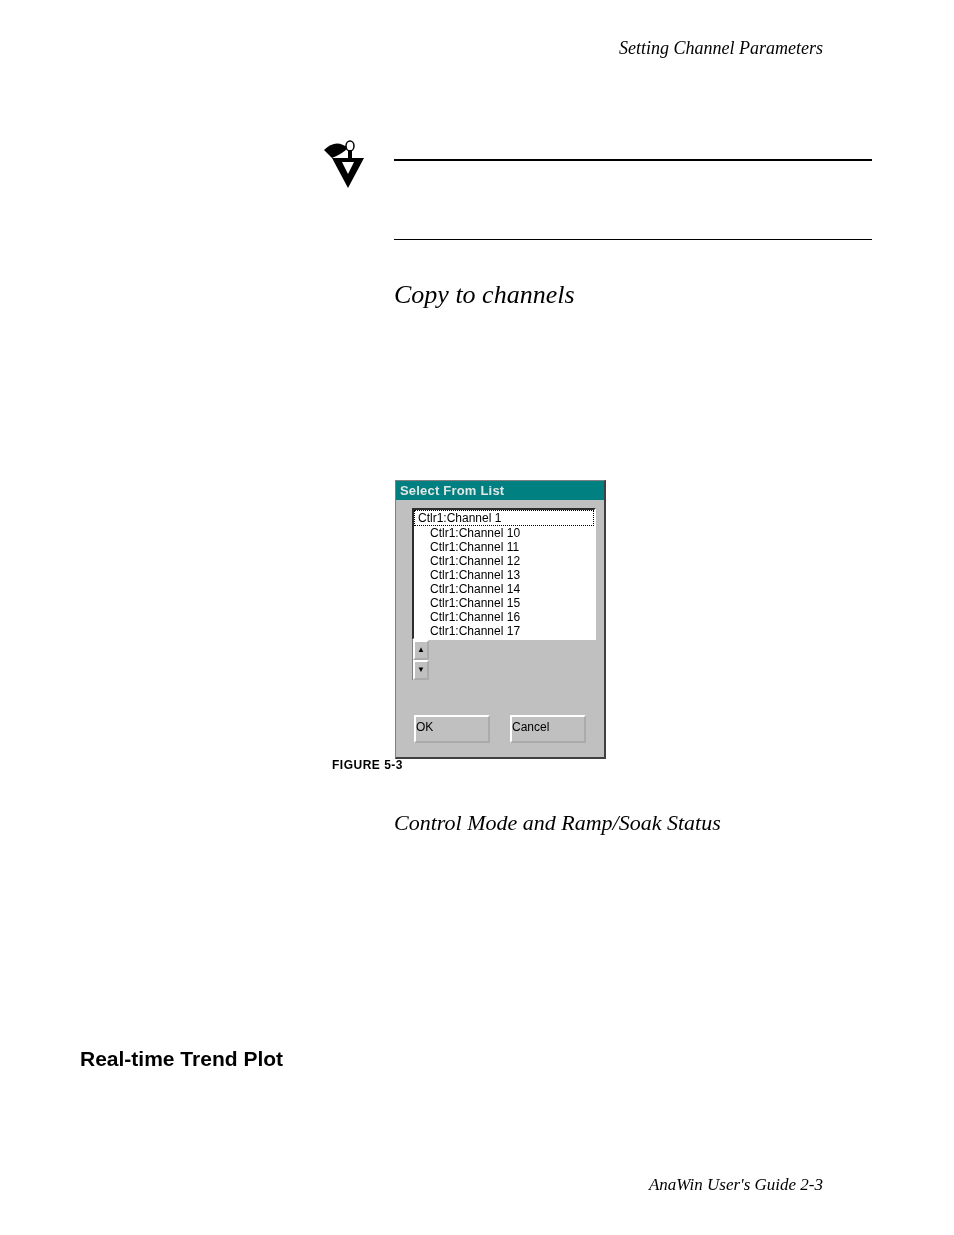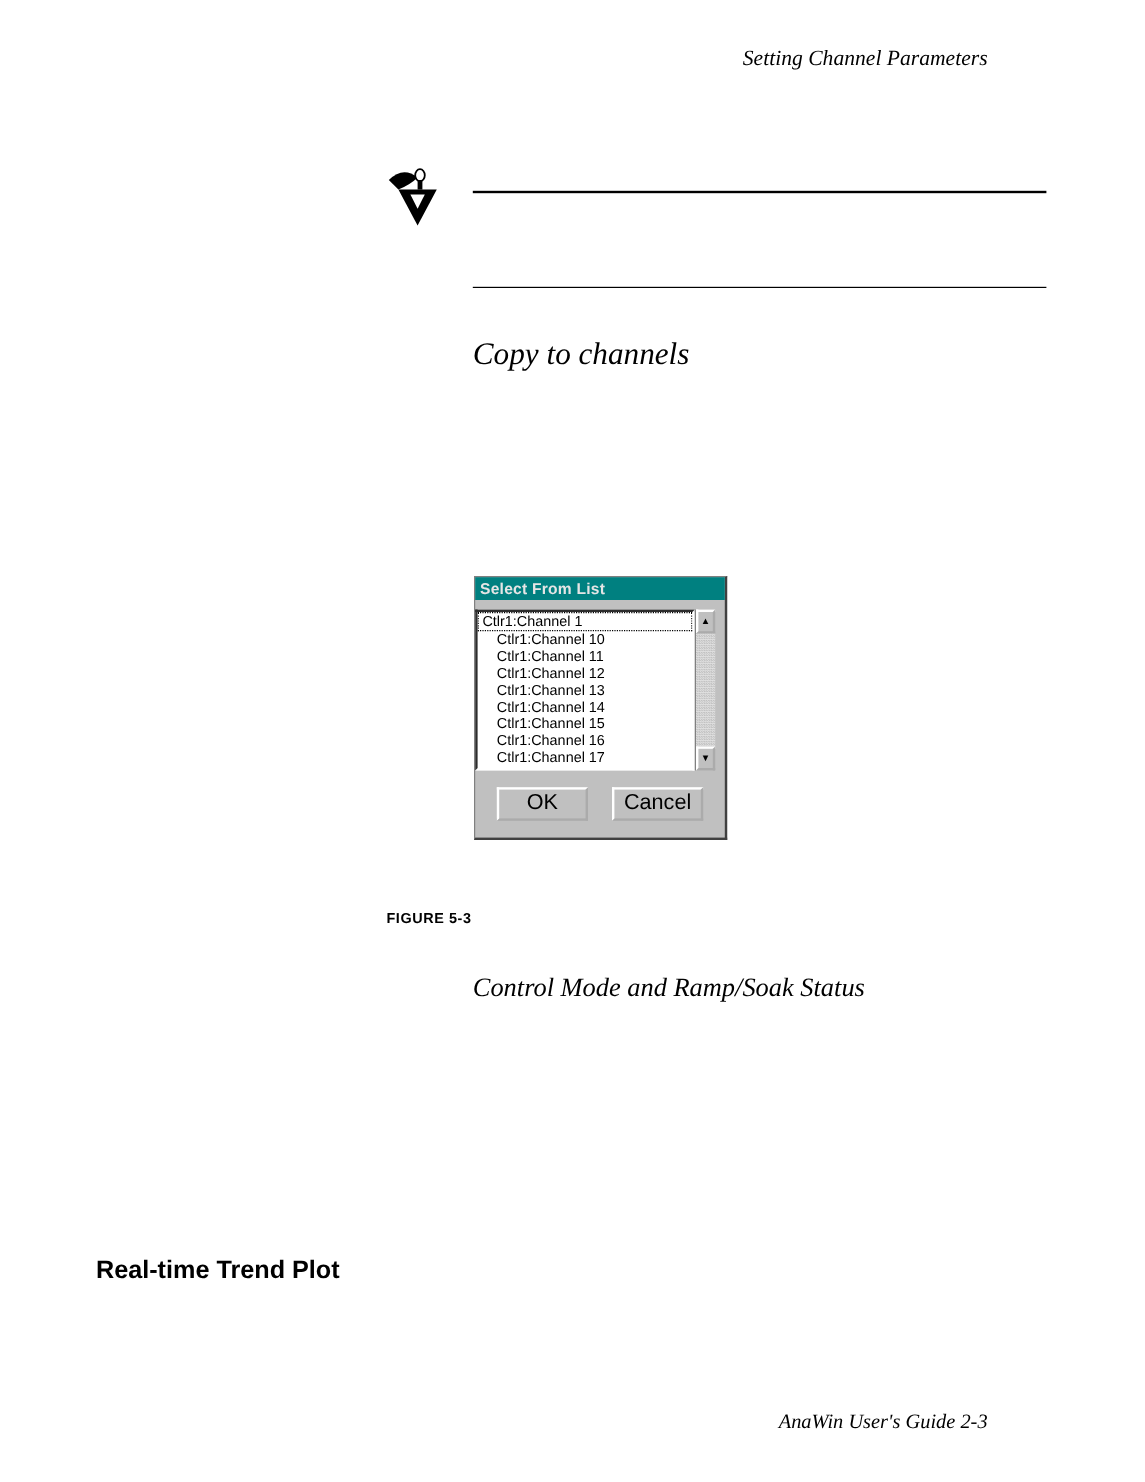--- a/index.html
+++ b/index.html
@@ -66,22 +66,23 @@
   }
   .dialog-title {
     background: #008080;
     color: #e5e5e5;
     font-weight: bold;
     padding: 2px 4px;
     font-size: 13px;
     letter-spacing: 0.2px;
   }
   .list-wrap {
-    margin: 8px 8px 4px 0;
-    display: flex;
+    margin: 8px 8px 4px 16px;
+    display: flex;
+    flex-direction: column;
   }
   .listbox {
     flex: 1;
     background: #ffffff;
     border: 2px inset #fff;
     border-top-color: #808080;
     border-left-color: #808080;
     height: 130px;
     overflow: hidden;
   }
@@ -120,27 +121,27 @@
     display: flex;
     justify-content: space-around;
     padding: 10px 8px 14px 8px;
   }
   .winbtn {
     width: 72px;
     height: 24px;
     background: #c0c0c0;
     border: 2px outset #fff;
     font-family: "MS Sans Serif", Arial, sans-serif;
-    font-size: 18px;
-    text-align: center;
+    font-size: 12px;
     line-height: 20px;
+    margin-top: 21px;
   }
   .fig-label {
     position: absolute;
-    left: 322px;
+    left: 332px;
     top: 758px;
     font-family: Arial, Helvetica, sans-serif;
     font-weight: bold;
     font-size: 12px;
     letter-spacing: 0.5px;
   }
   .subhead-2 {
     position: absolute;
     left: 394px;
     top: 810px;

